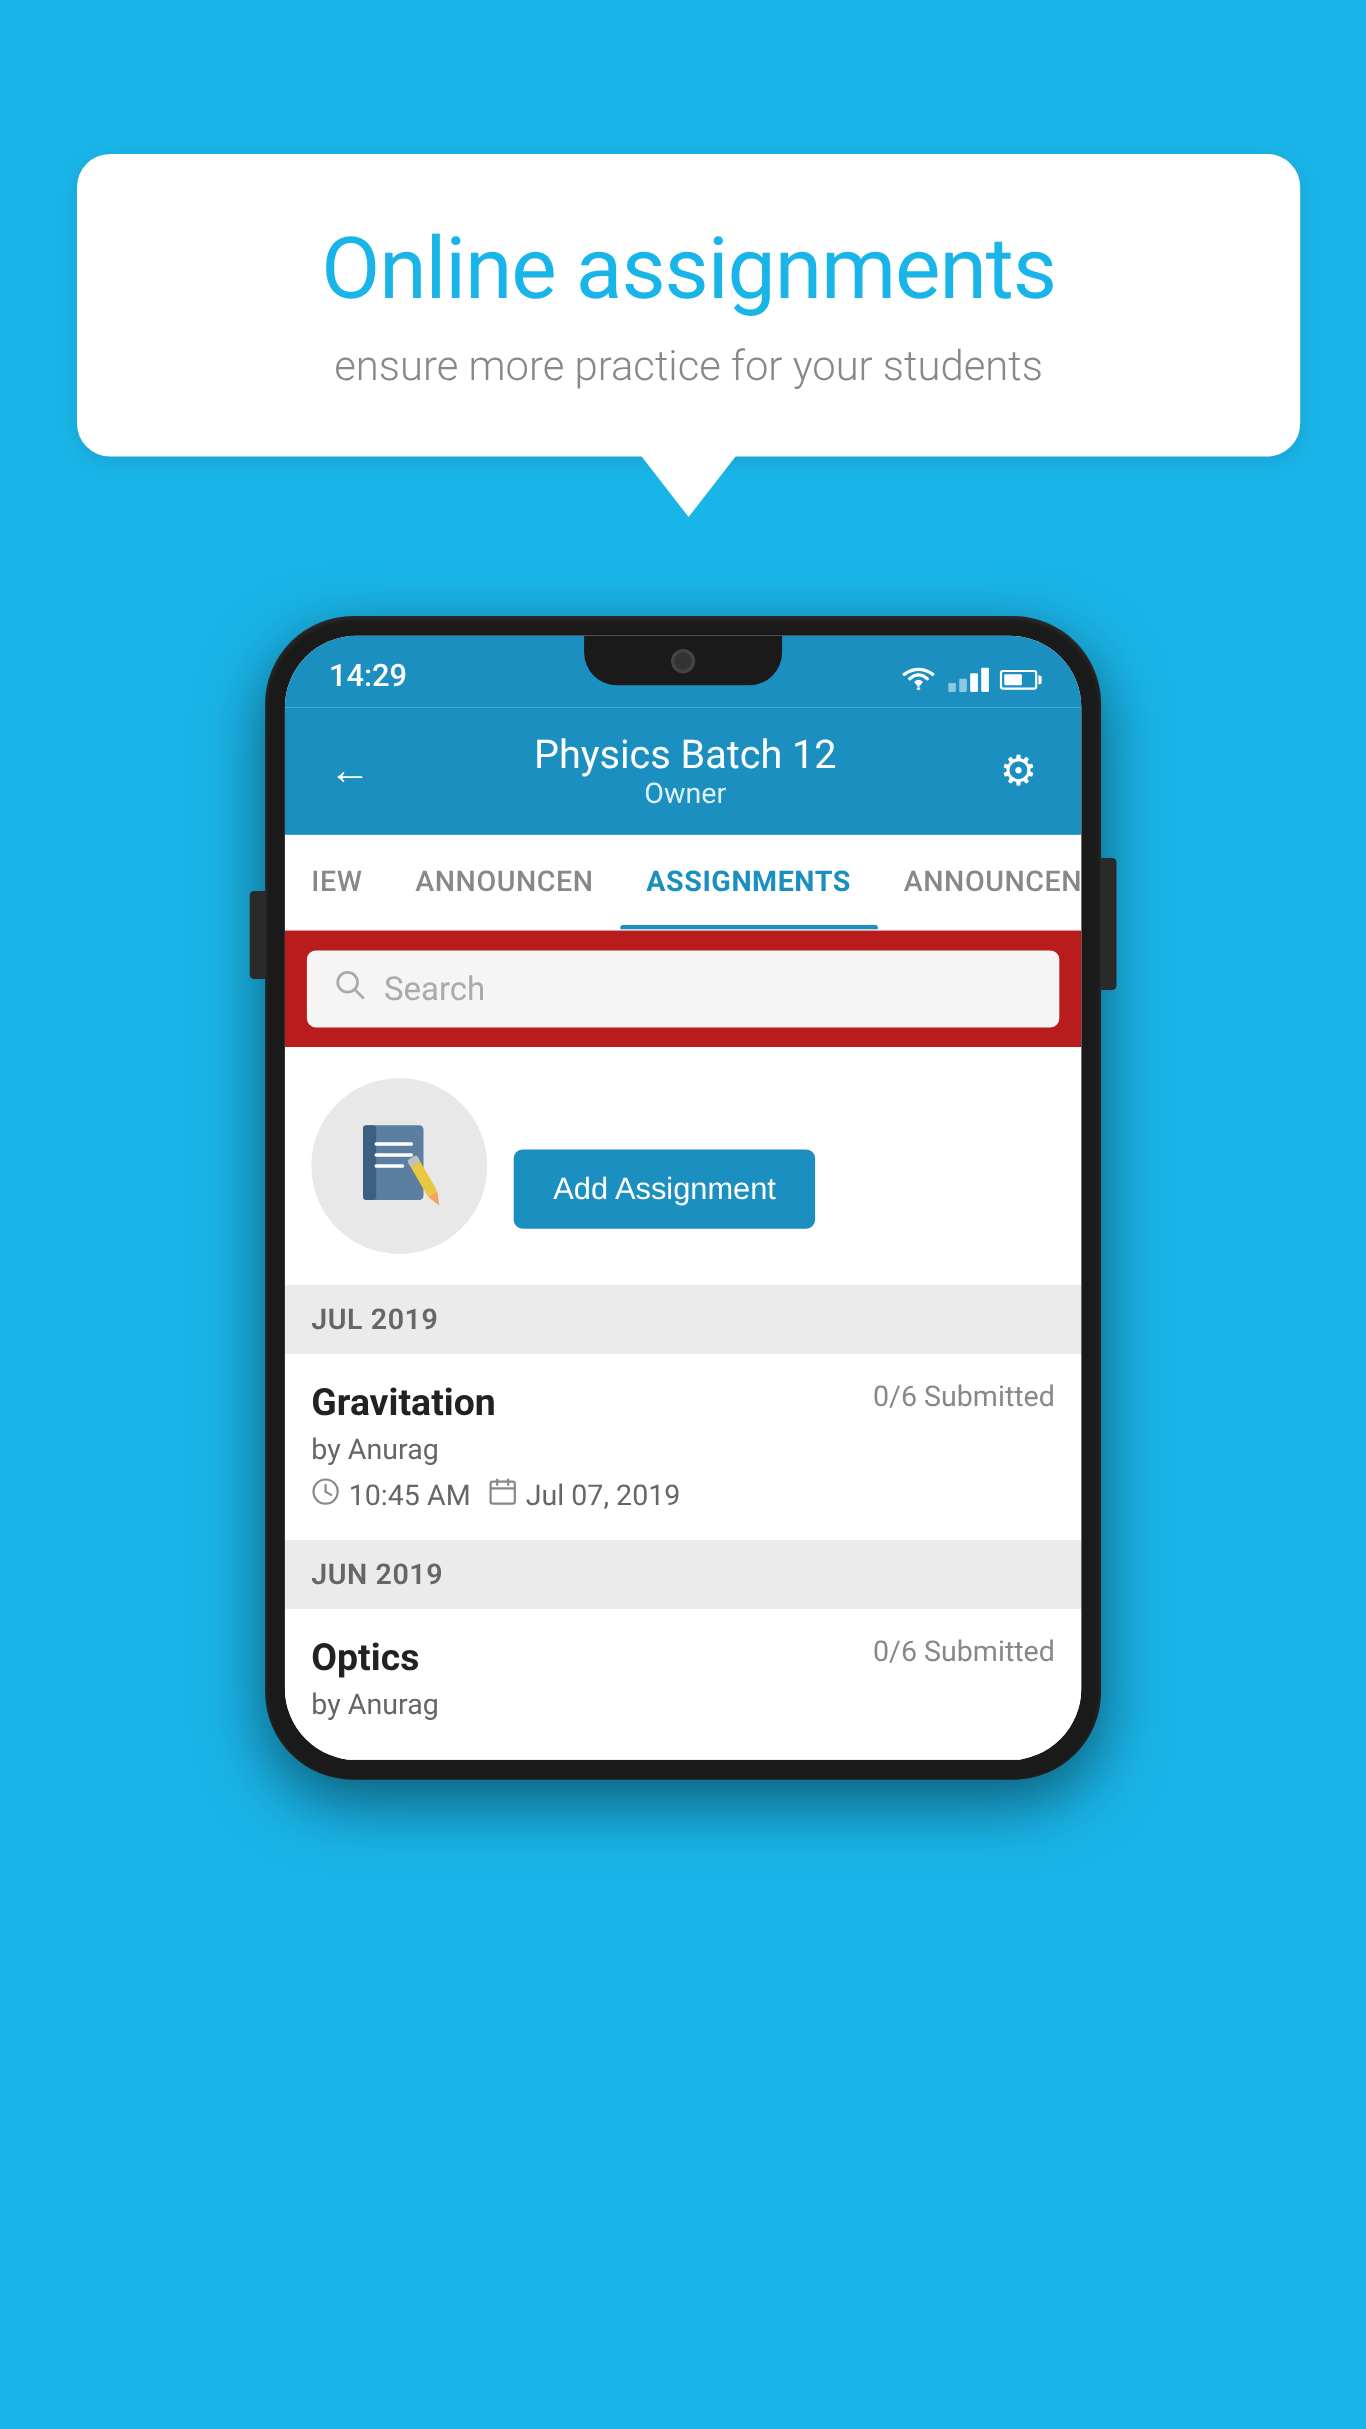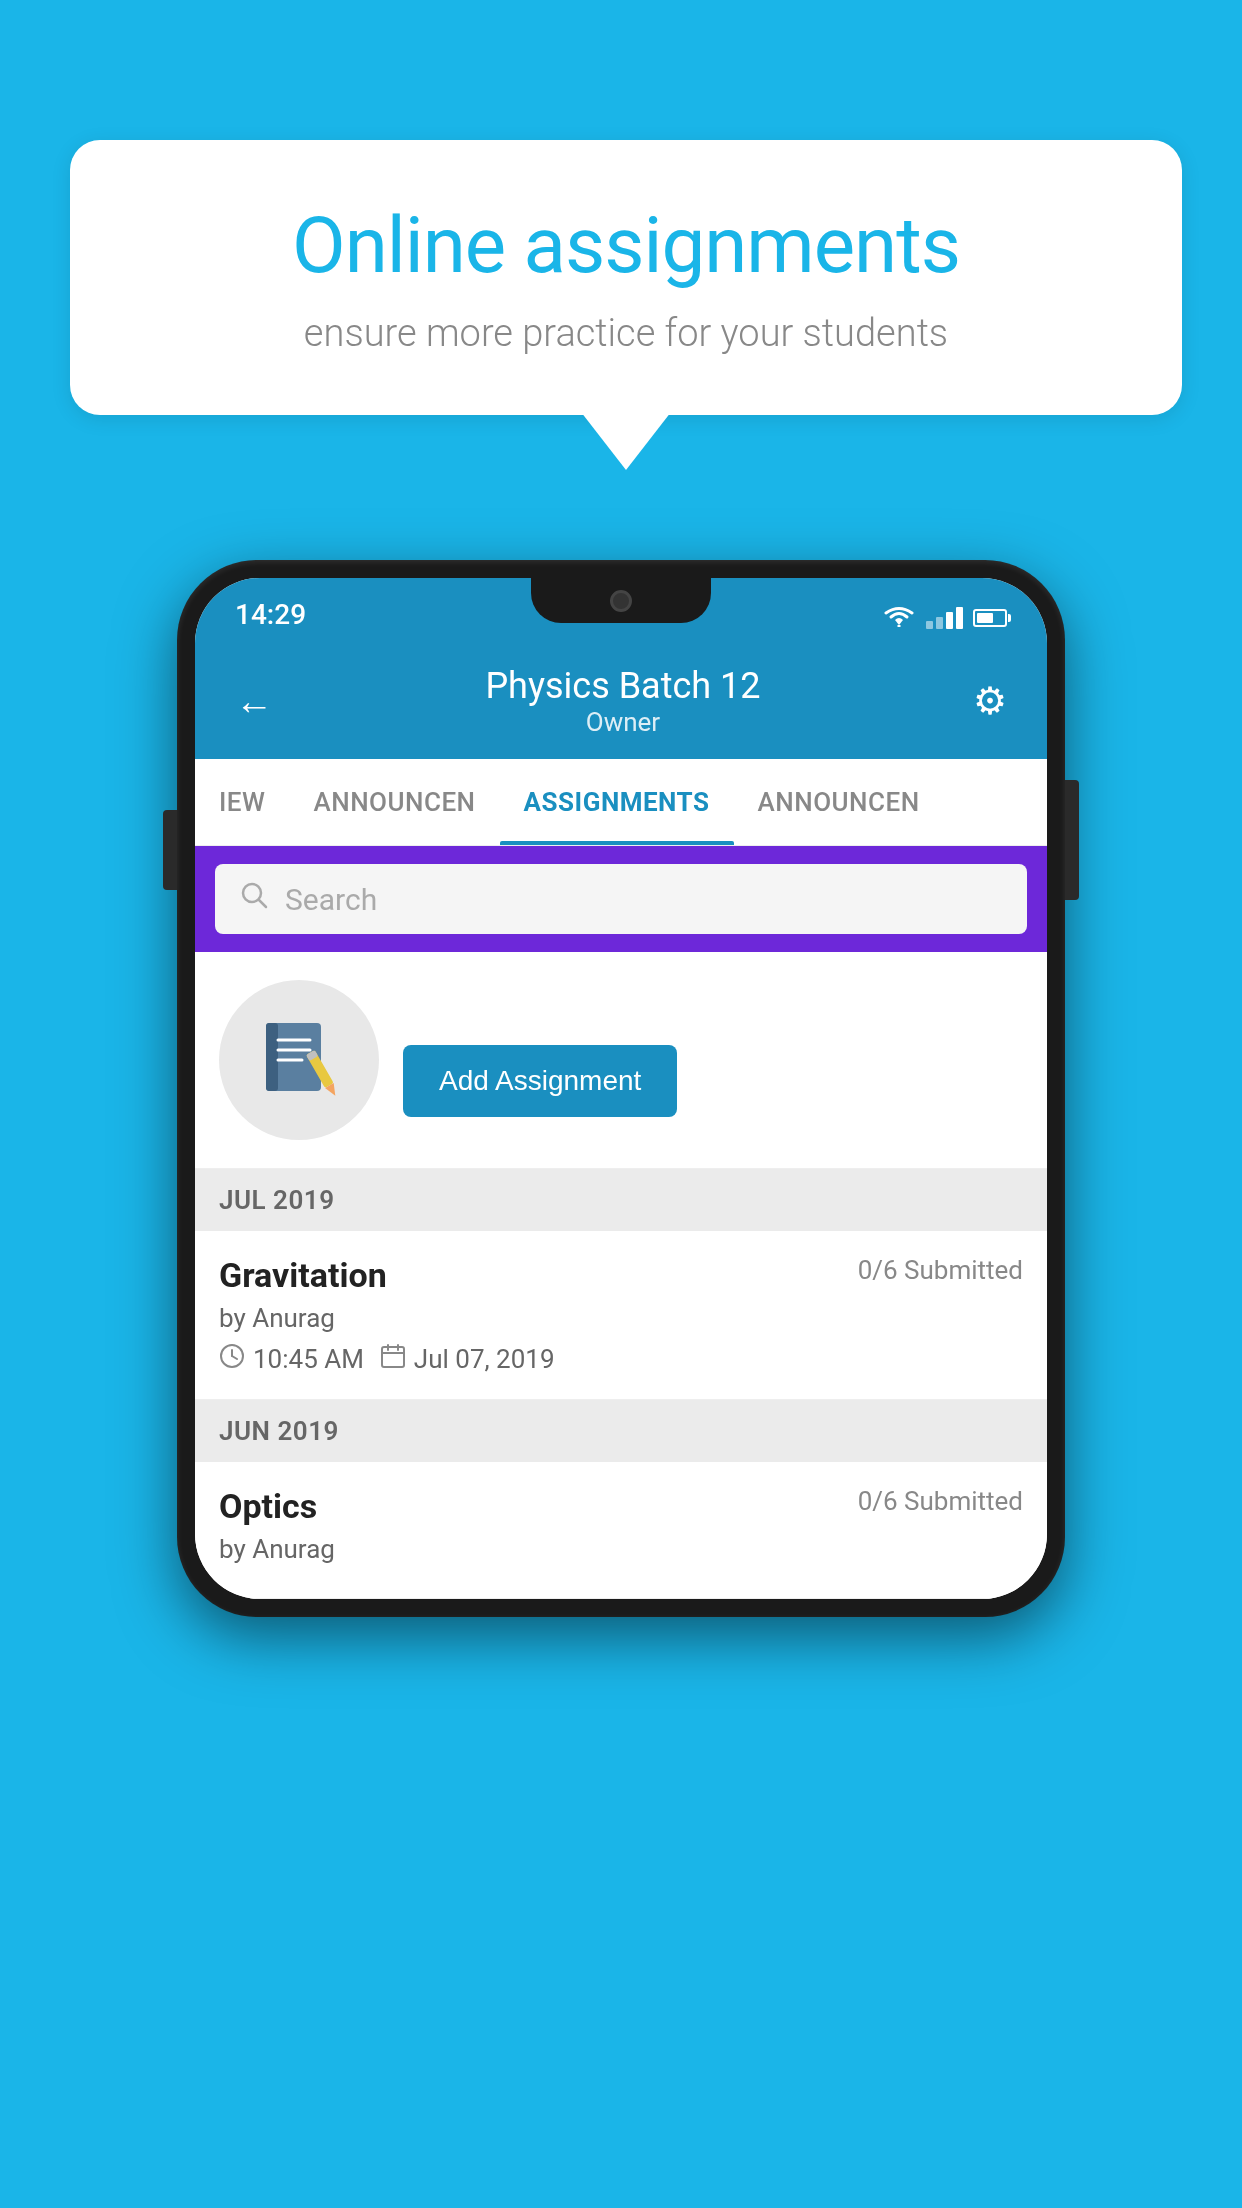--- a/index.html
+++ b/index.html
@@ -58,21 +58,21 @@
       text-align: center;
       font-weight: 300;
     }
 
     
     .phone-wrapper {
       position: absolute;
       top: 560px;
       left: 50%;
       transform: translateX(-50%);
-      width: 888px;
+      width: 760px;
     }
 
     .phone-outer {
       background: #1a1a1a;
       border-radius: 80px;
       padding: 18px;
       box-shadow: 0 20px 60px rgba(0,0,0,0.5), inset 0 2px 6px rgba(255,255,255,0.1);
       position: relative;
     }
 
@@ -263,21 +263,21 @@
       left: 0;
       right: 0;
       height: 4px;
       background: #1a8fc0;
       border-radius: 2px 2px 0 0;
     }
 
     
     .search-container {
       padding: 18px 20px;
-      background: #6d28d9;
+      background: #b91c1c;
     }
 
     .search-bar {
       display: flex;
       align-items: center;
       background: #f5f5f5;
       border-radius: 8px;
       padding: 16px 24px;
       gap: 16px;
     }

